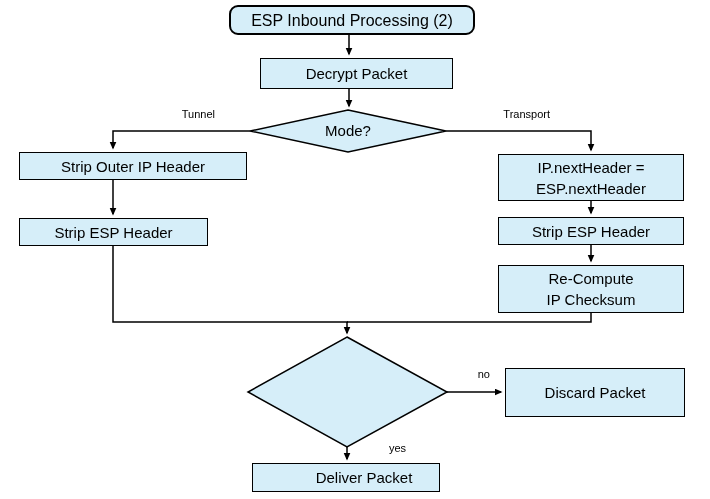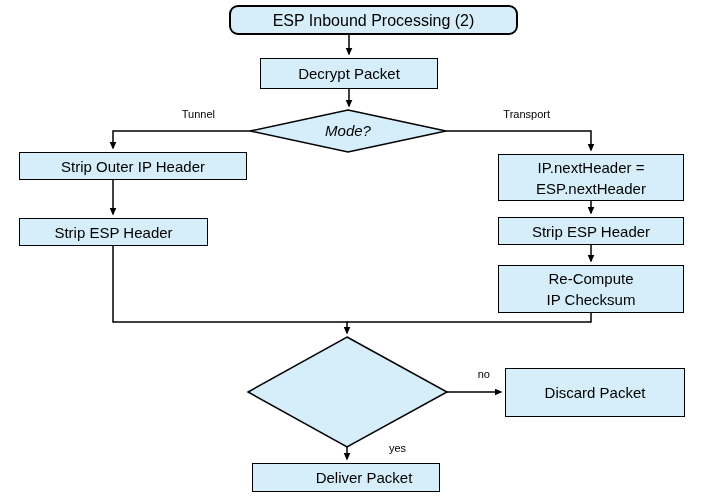--- a/index.html
+++ b/index.html
@@ -59,21 +59,20 @@
     position: absolute;
     display: flex;
     align-items: center;
     justify-content: center;
     text-align: center;
     color: var(--text);
     font-size: 15px;
     line-height: 20px;
     white-space: pre-line;
     background: transparent;
-    font-style: italic;
   }
   .edge-label {
     position: absolute;
     color: var(--text);
     font-size: 11px;
     text-align: right;
     white-space: nowrap;
   }
 </style>
 </head>
@@ -98,23 +97,23 @@
     <polyline class="edge" points="113,246 113,322 348,322"></polyline>
     <polyline class="edge" points="591,313 591,322 347,322"></polyline>
     <polyline class="edge" points="347,322 347,333" marker-end="url(#arrow)"></polyline>
     <polyline class="edge" points="447,392 501,392" marker-end="url(#arrow)"></polyline>
     <polyline class="edge" points="347,447 347,459" marker-end="url(#arrow)"></polyline>
 
     <polygon class="diamond" points="348,110 446,131 348,152 250,131"></polygon>
     <polygon class="diamond" points="347,337 447,392 347,447 248,392"></polygon>
   </svg>
 
-  <div class="node terminator" style="left:229px; top:5px; width:289px; height:30px;">ESP Inbound Processing (2)</div>
+  <div class="node terminator" style="left:229px; top:5px; width:246px; height:30px;">ESP Inbound Processing (2)</div>
 
-  <div class="node" style="left:260px; top:58px; width:178px; height:31px;text-align:right;">Decrypt Packet</div>
+  <div class="node" style="left:260px; top:58px; width:193px; height:31px;text-align:right;">Decrypt Packet</div>
 
   <div class="node" style="left:19px; top:152px; width:228px; height:28px;">Strip Outer IP Header</div>
 
   <div class="node" style="left:19px; top:218px; width:189px; height:28px;">Strip ESP Header</div>
 
   <div class="node" style="left:498px; top:154px; width:186px; height:47px;">IP.nextHeader =
 ESP.nextHeader</div>
 
   <div class="node" style="left:498px; top:217px; width:186px; height:28px;">Strip ESP Header</div>
 

